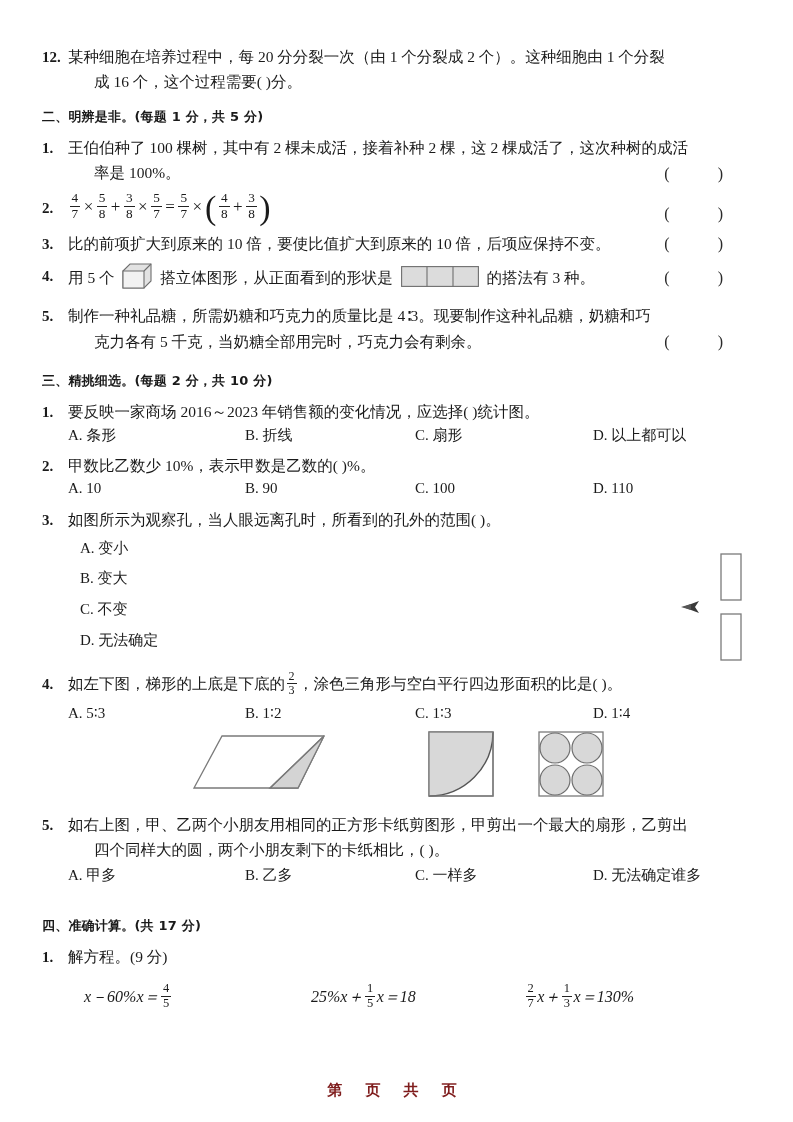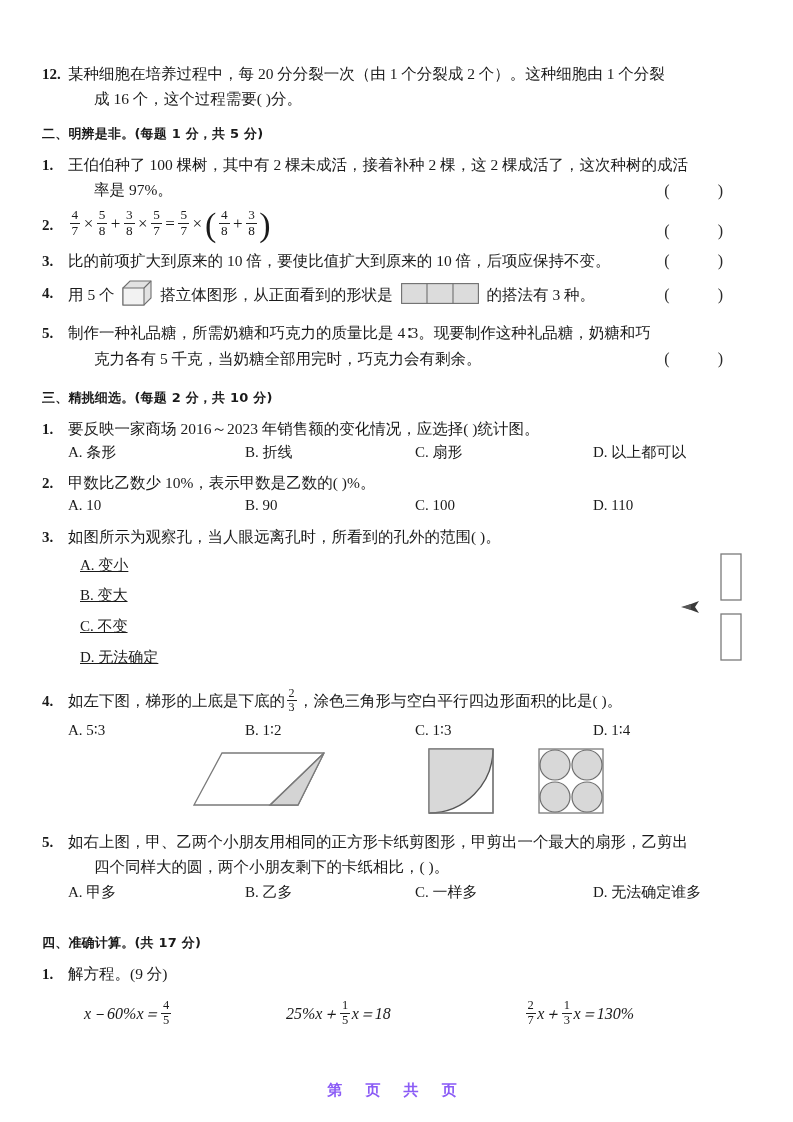--- a/index.html
+++ b/index.html
@@ -14,21 +14,21 @@
     font-family: "Liberation Serif", "DejaVu Serif", serif;
     color: #1a1a1a;
     overflow: hidden;
   }
   .page {
     position: absolute;
     left: 0; top: 0;
     width: 793px;
     height: 1122px;
     box-sizing: border-box;
-    padding: 61px 42px 0 42px;
+    padding: 44px 42px 0 42px;
   }
 
   
   .q-row {
     position: relative;
     display: flex;
     align-items: flex-start;
     font-size: 15.5px;
     line-height: 1.62;
   }
@@ -72,21 +72,21 @@
     padding-left: 26px;
     margin-top: 2px;
     align-items: center;
   }
   .choices .opt { flex: 0 0 auto; }
   .c-w1 { width: 177px; }
   .c-w2 { width: 170px; }
   .c-w3 { width: 178px; }
 
   
-  .choices-v { padding-left: 38px; font-size: 15px; text-decoration: underline; }
+  .choices-v { padding-left: 38px; font-size: 15px; }
   .choices-v > div { line-height: 2.05; }
 
   
   .frac {
     display: inline-flex;
     flex-direction: column;
     align-items: center;
     vertical-align: middle;
     font-size: 0.78em;
     line-height: 1.08;
@@ -142,35 +142,35 @@
   .fig-circles { position: absolute; left: 495px; top: 0; }
 
   
   .eq-row {
     position: relative;
     height: 72px;
     margin-top: 14px;
   }
   .eq { position: absolute; top: 0; }
   .eq1 { left: 42px; }
-  .eq2 { left: 244px; }
+  .eq2 { left: 269px; }
   .eq3 { left: 482px; }
 
   
   .footer {
     position: absolute;
     left: 0;
     right: 0;
     bottom: 22px;
     text-align: center;
     font-size: 15px;
     font-family: "DejaVu Sans", "Liberation Sans", sans-serif;
     font-weight: bold;
     letter-spacing: 9px;
-    color: #8b5cf6;
+    color: #7f1d1d;
   }
   .nowrap { white-space: nowrap; }
 </style>
 </head>
 <body>
 
 <div class="page">
 
   <div class="q-row" style="margin-bottom:2px;">
     <div class="q-num">12.</div>
@@ -179,21 +179,21 @@
       <span class="q-line indent">成 16 个，这个过程需要(      )分。</span>
     </div>
   </div>
 
   <div class="sec-head">二、明辨是非。(每题 1 分，共 5 分)</div>
 
   <div class="q-row">
     <div class="q-num">1.</div>
     <div class="q-body">
       <span class="q-line">王伯伯种了 100 棵树，其中有 2 棵未成活，接着补种 2 棵，这 2 棵成活了，这次种树的成活</span>
-      <span class="q-line indent">率是 97%。</span>
+      <span class="q-line indent">率是 100%。</span>
       <span class="judge" style="top:26px;">(    )</span>
     </div>
   </div>
 
   <div class="q-row" style="margin-top:7px;align-items:center;">
     <div class="q-num">2.</div>
     <div class="q-body">
       <div class="mathrow">
         <span class="frac">
           <span class="num">4</span>

